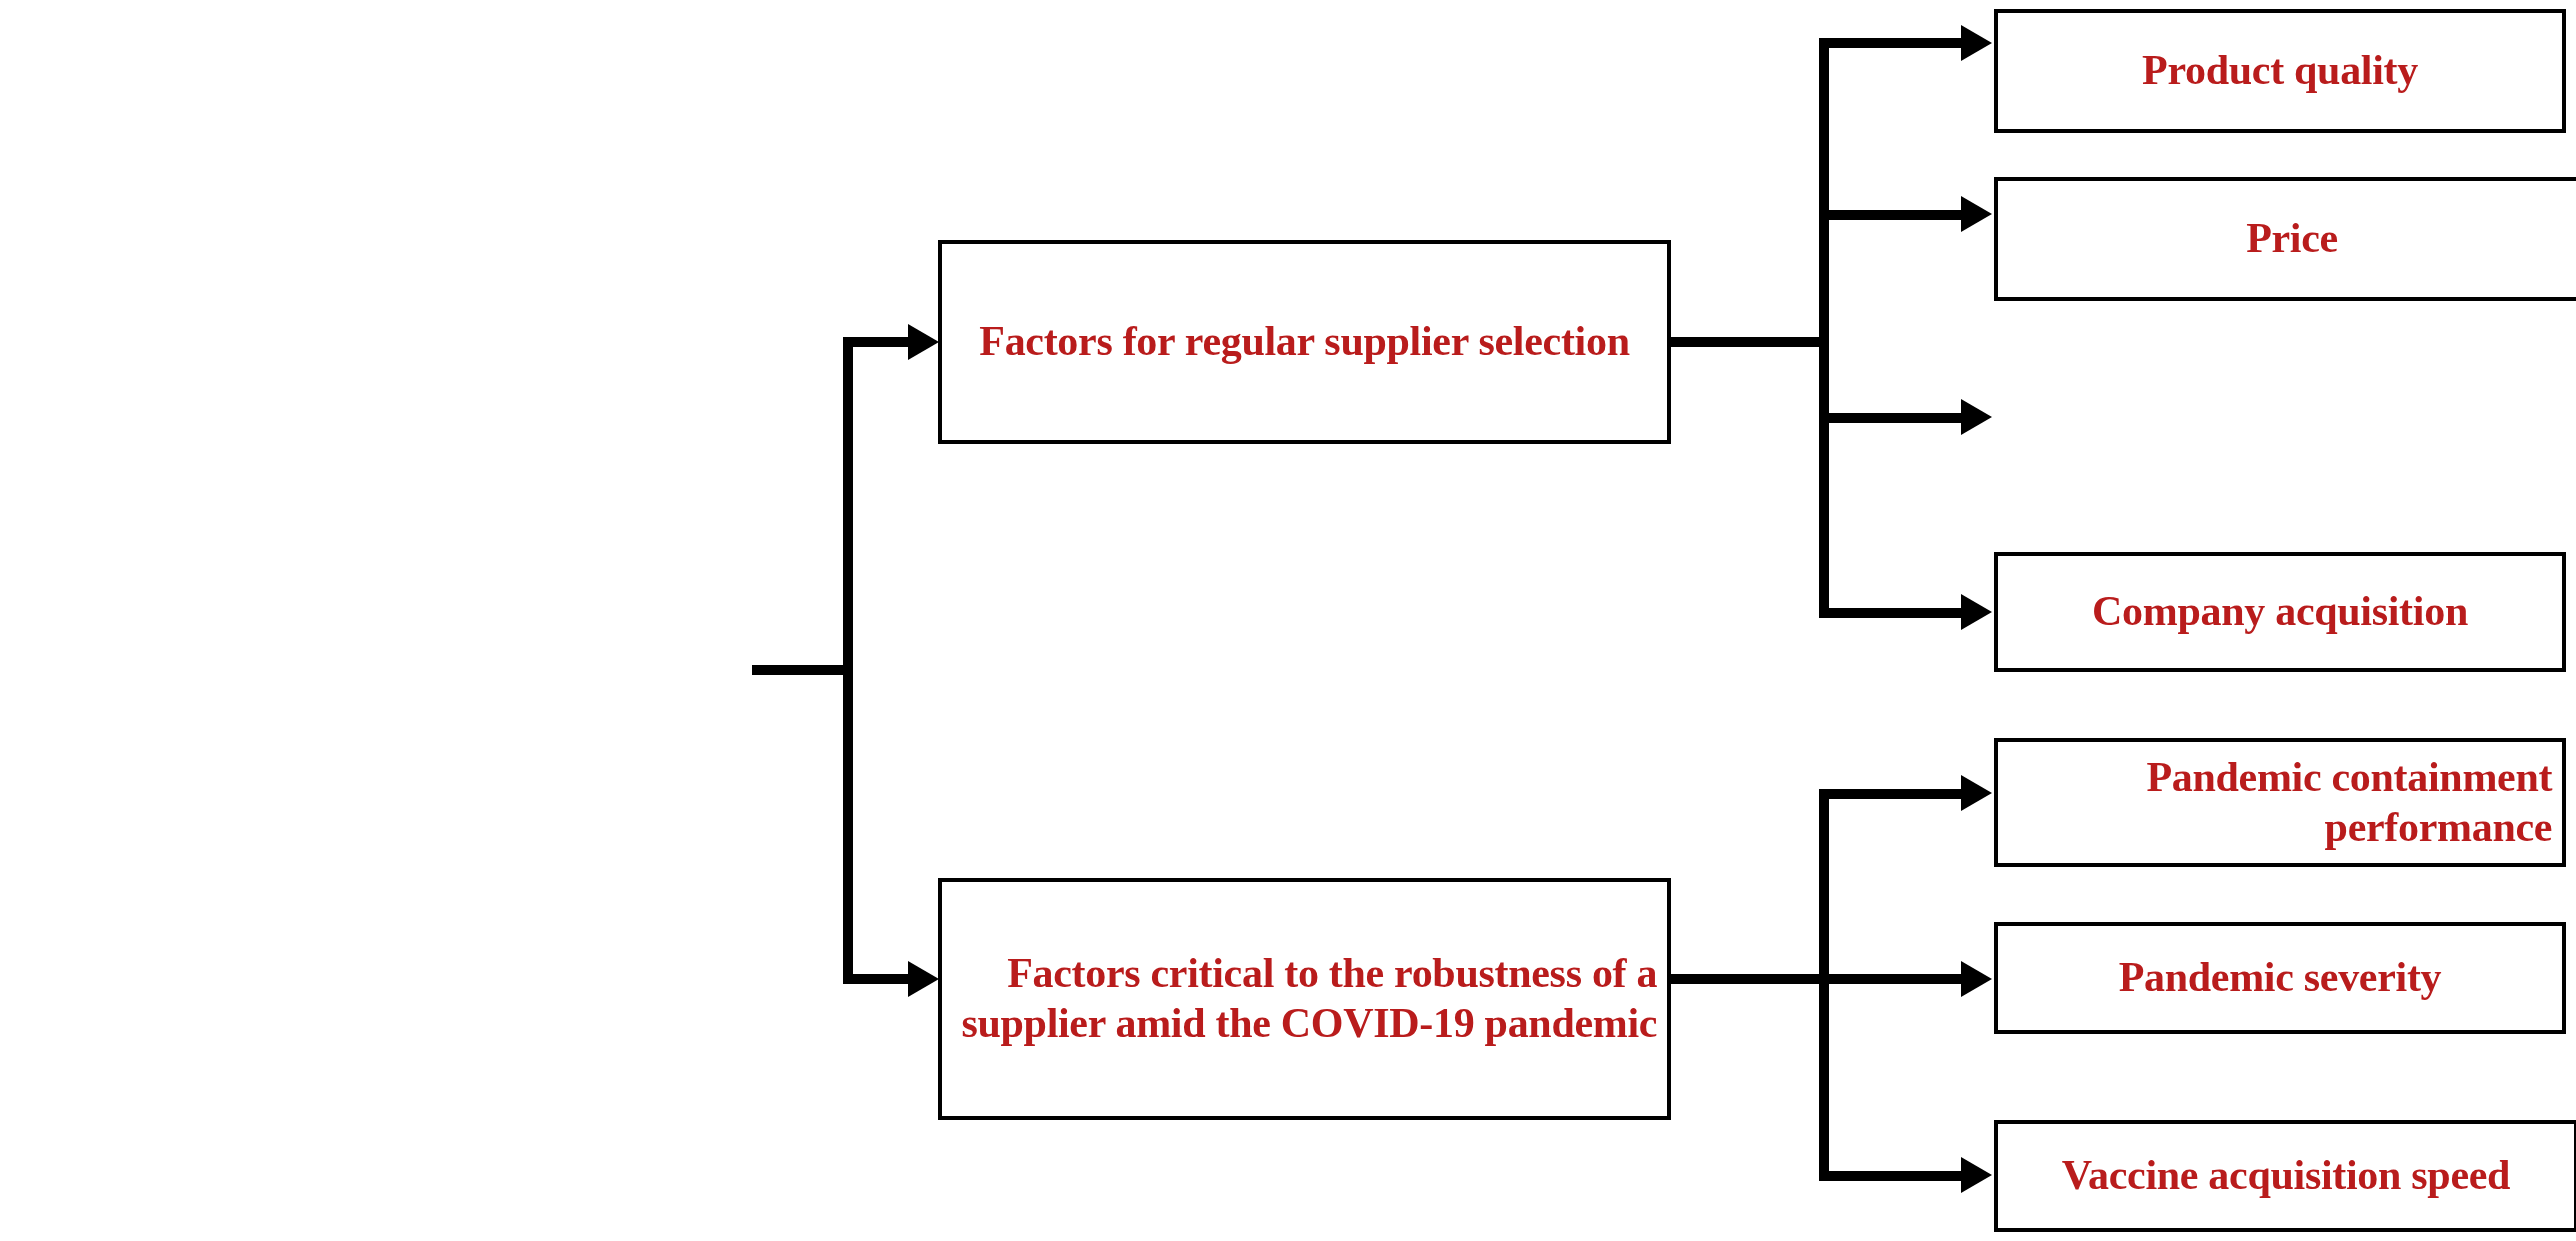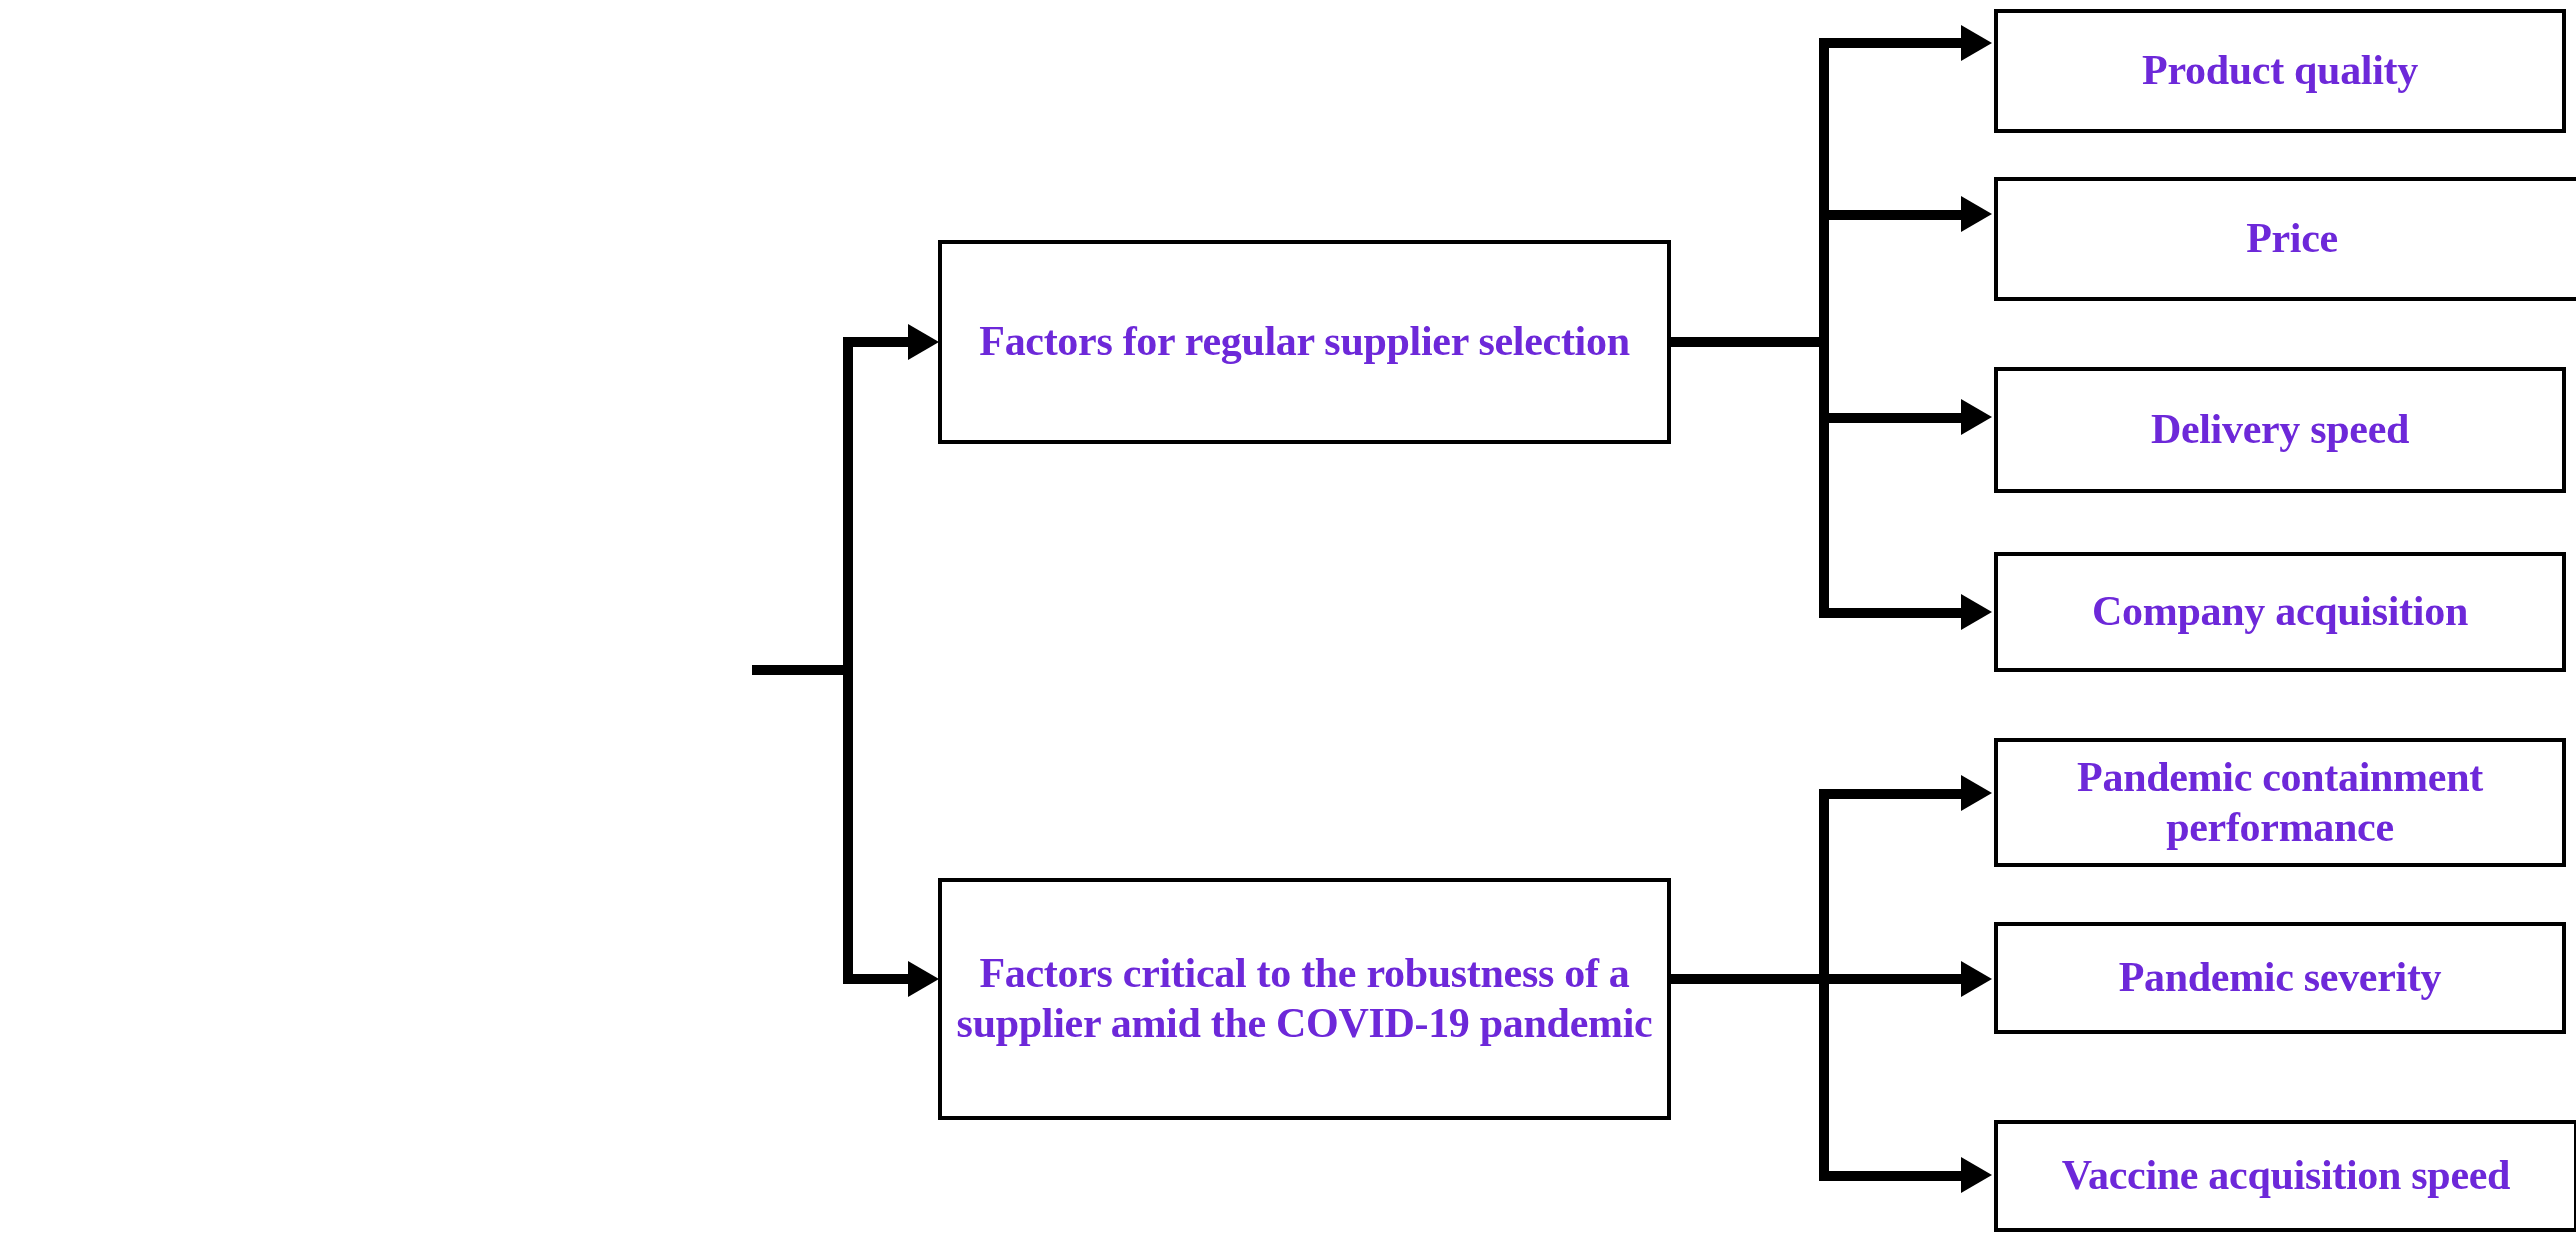--- a/index.html
+++ b/index.html
@@ -24,25 +24,26 @@
     background: #ffffff;
     border: 4.9px solid #000000;
     display: flex;
     align-items: center;
     justify-content: center;
     text-align: center;
     z-index: 3;
   }
   .node-label {
     font-weight: bold;
-    color: #6d28d9;
+    color: #b91c1c;
     line-height: 1.18;
     padding: 0 9.8px;
     font-size: 42px;
     letter-spacing: -0.3px;
+    text-align: right;
   }
 
   
   #node-root      { left: 15.4px;   top: 551px;  width: 736px; height: 238px; }
   
   #node-regular   { left: 938px; top: 240px;  width: 733px; height: 204px; }
   #node-robust    { left: 938px; top: 878px; width: 733px; height: 242px; }
   
   #node-leaf-0 { left: 1994px; top: 9px;   width: 572px; height: 124px; }
   #node-leaf-1 { left: 1994px; top: 177px;  width: 596px; height: 124px; }
@@ -127,23 +128,20 @@
   </div>
 
   <div class="node" id="node-leaf-0">
     <span class="node-label">Product quality</span>
   </div>
 
   <div class="node" id="node-leaf-1">
     <span class="node-label">Price</span>
   </div>
 
-  <div class="node" id="node-leaf-2">
-    <span class="node-label">Delivery speed</span>
-  </div>
 
   <div class="node" id="node-leaf-3">
     <span class="node-label">Company acquisition</span>
   </div>
 
   <div class="node" id="node-leaf-4">
     <span class="node-label">Pandemic containment performance</span>
   </div>
 
   <div class="node" id="node-leaf-5">

